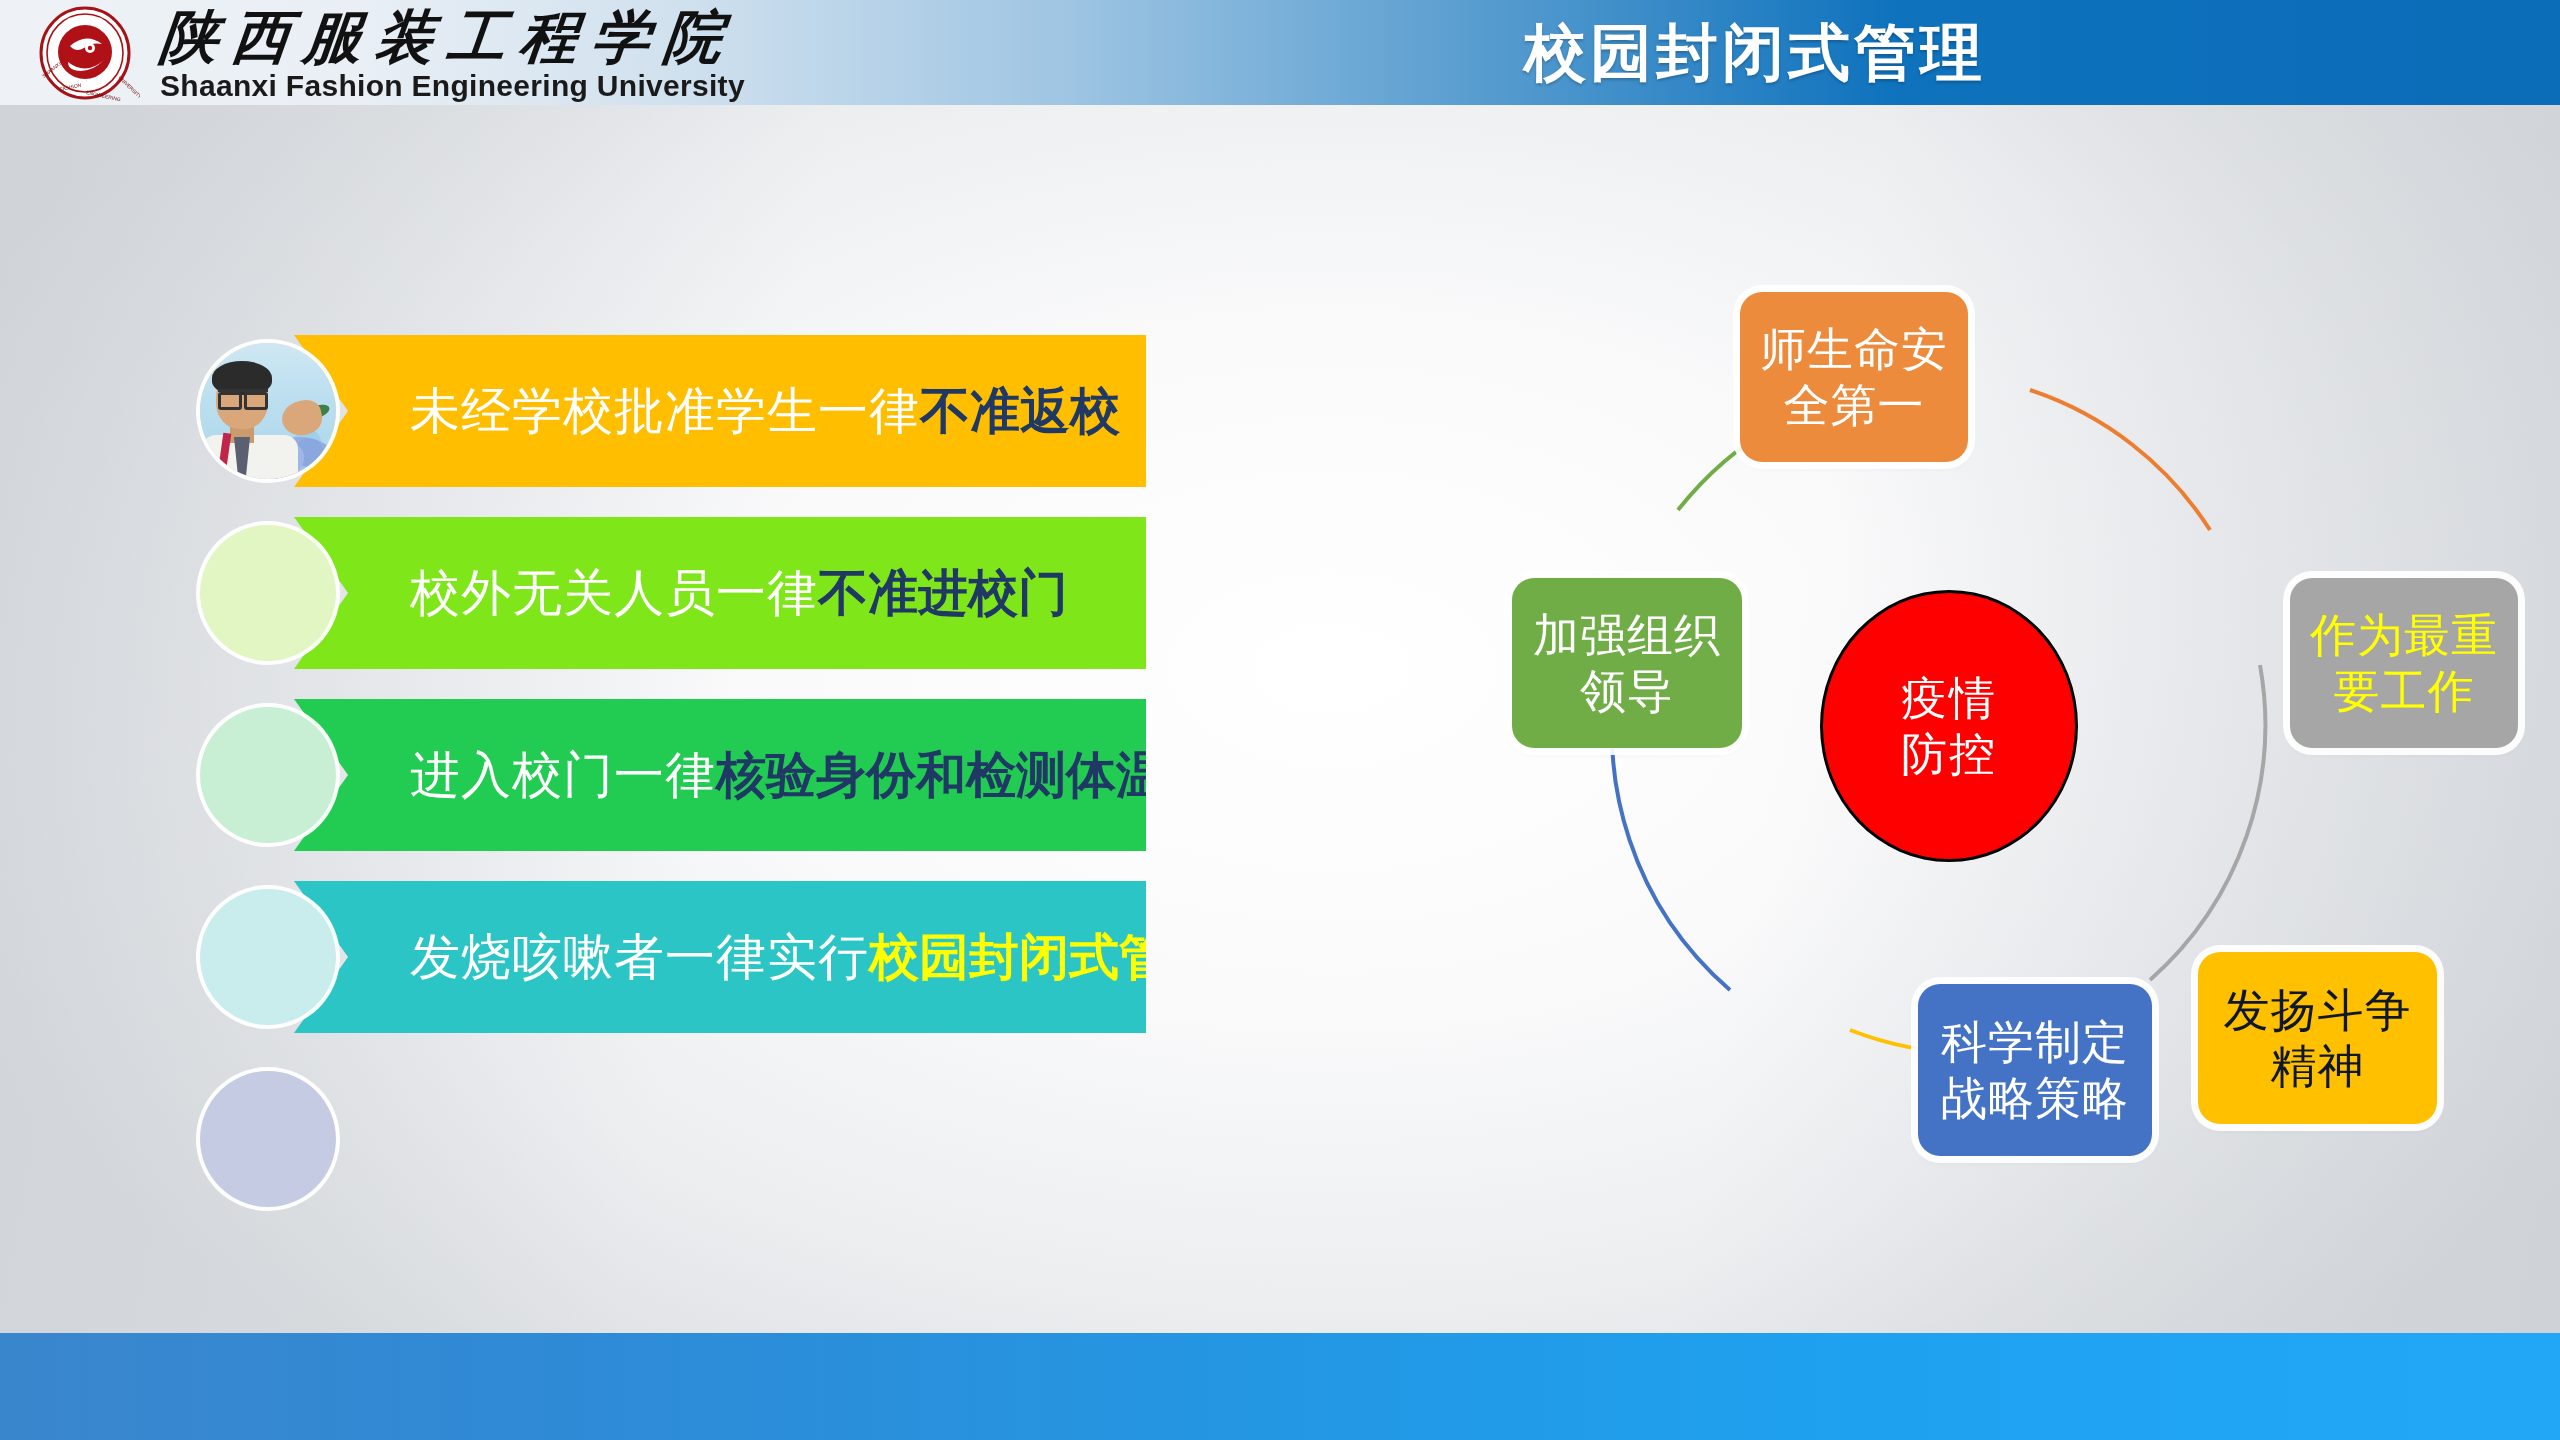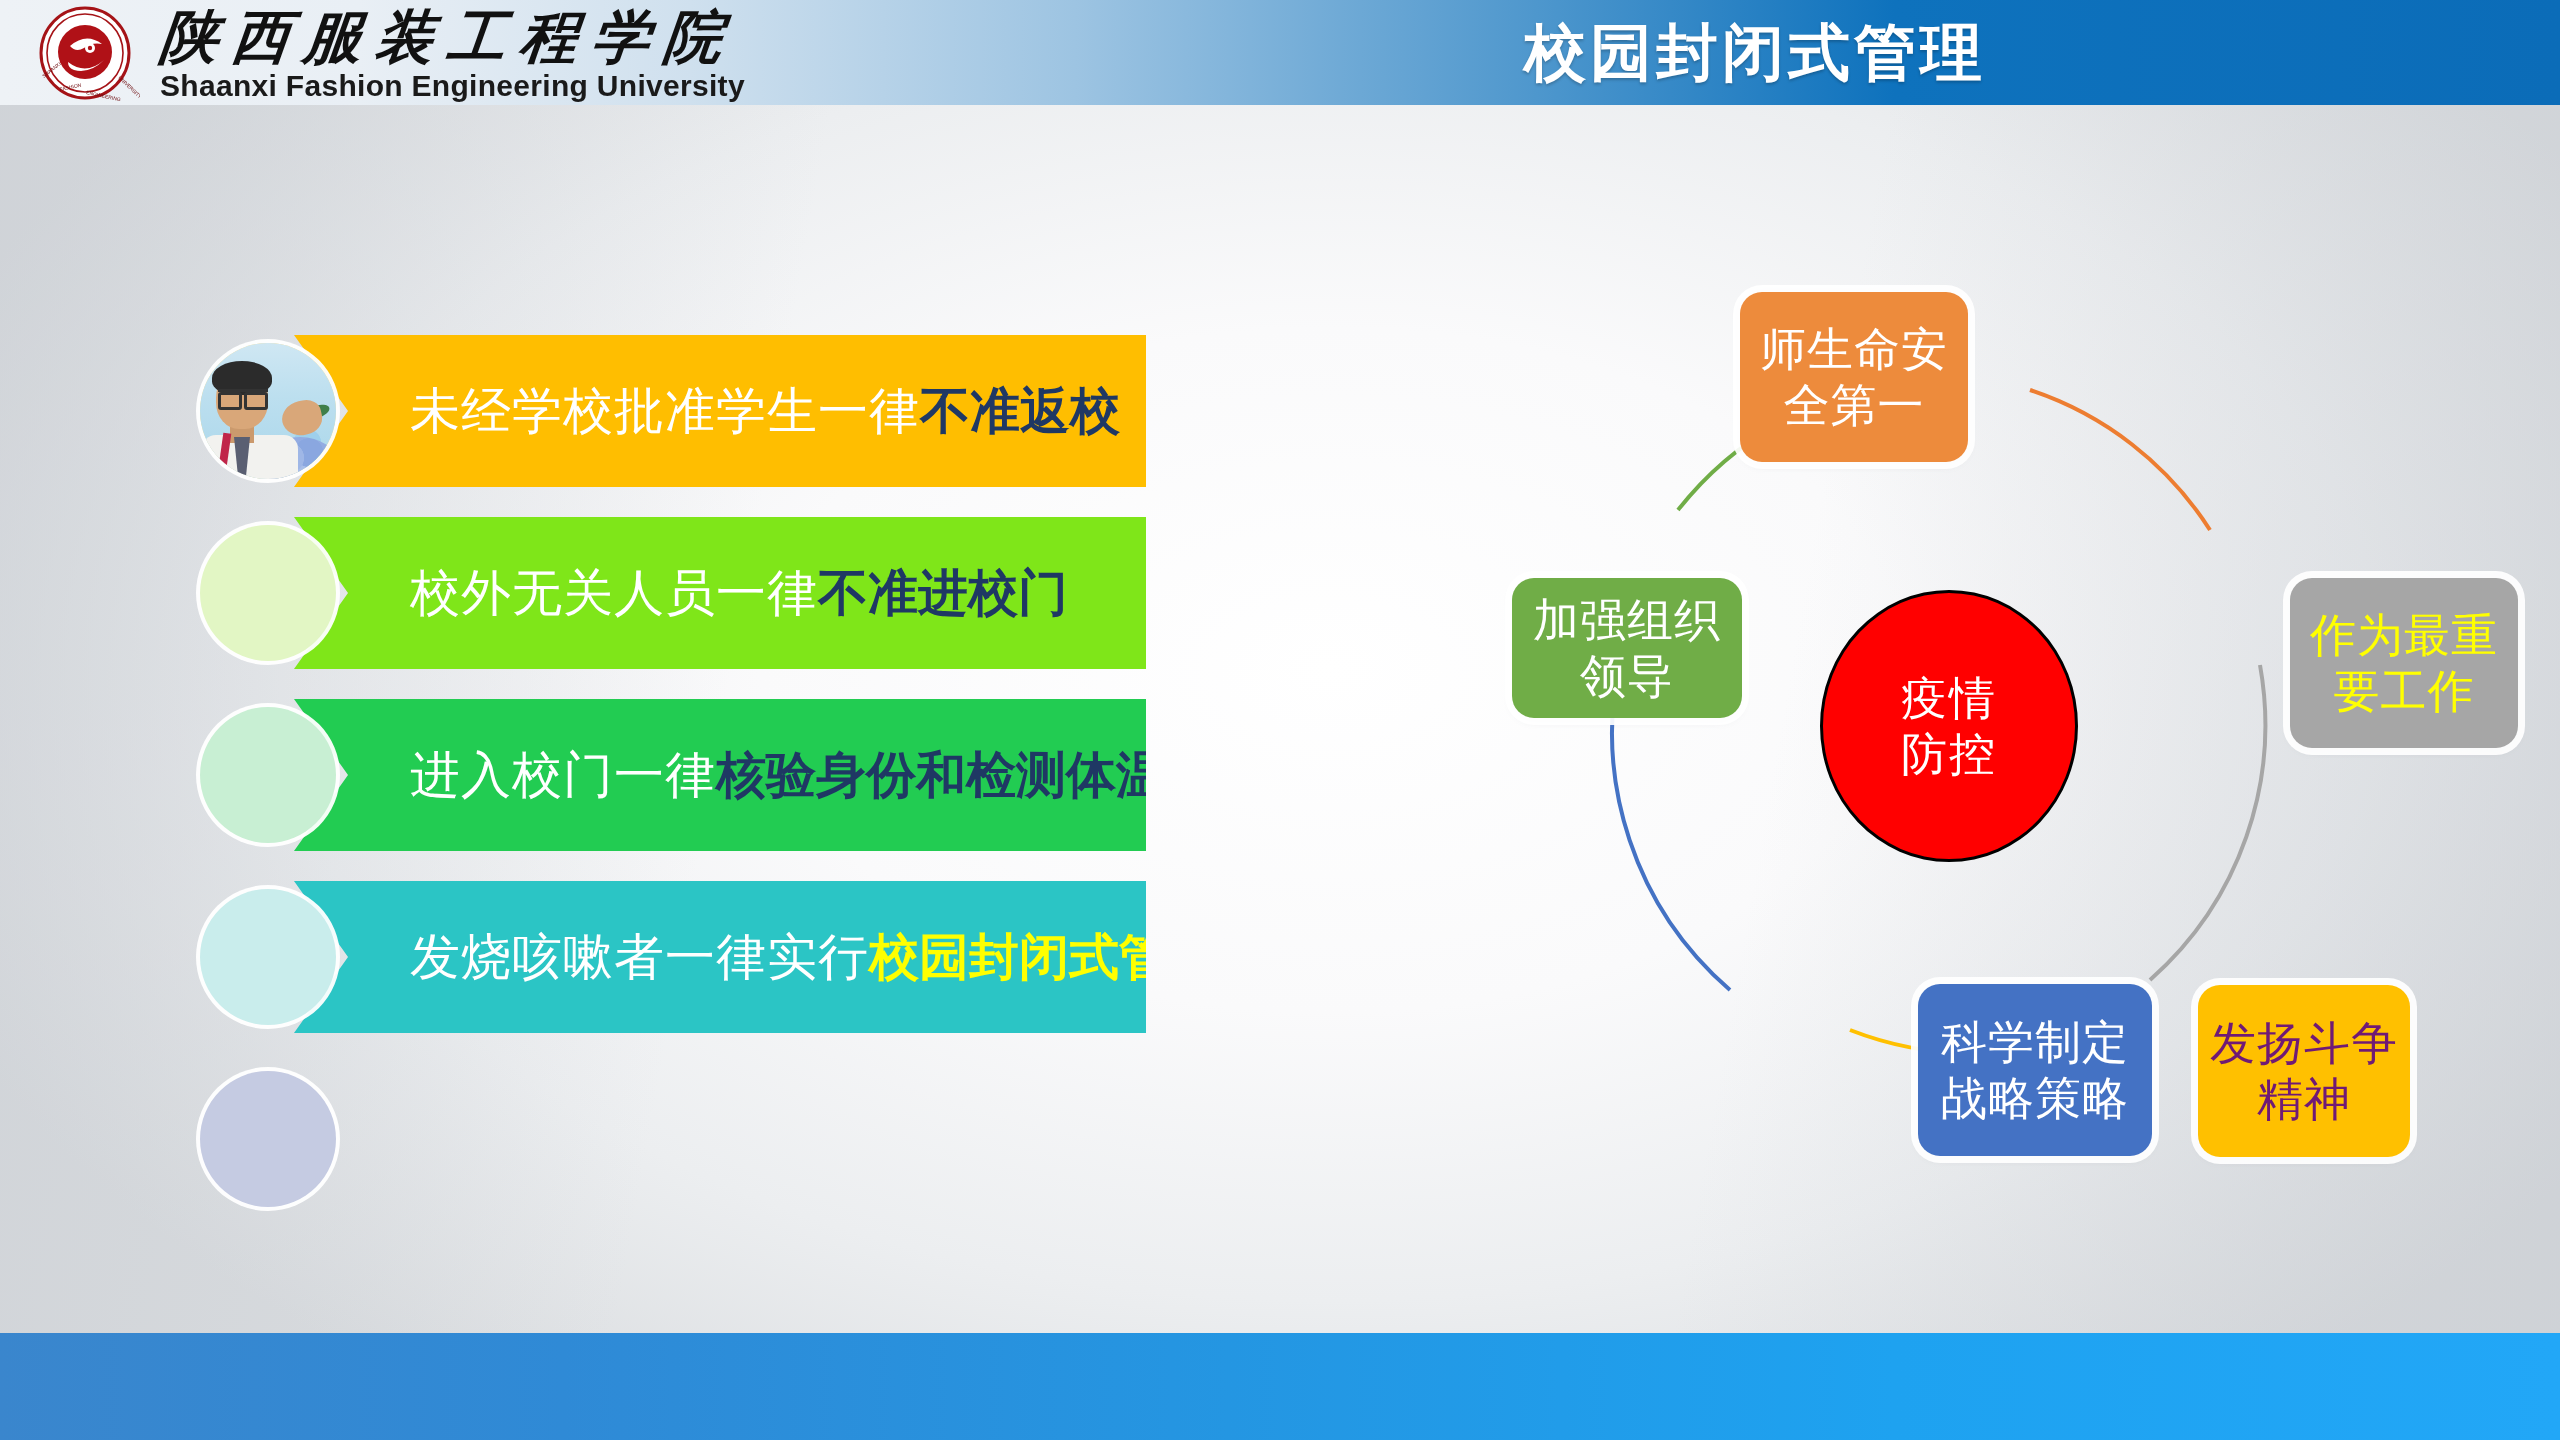--- a/index.html
+++ b/index.html
@@ -238,35 +238,35 @@
       </div>
     </div>
 
     <div class="node" style="left:960px;top:318px;width:228px;height:170px;background:#A6A6A6;color:#FFFF00;">
       <div>
         <div>作为最重</div>
         <div>要工作</div>
       </div>
     </div>
 
-    <div class="node" style="left:868px;top:725px;width:212px;height:172px;background:#FFC000;color:#701a75;">
+    <div class="node" style="left:868px;top:692px;width:239px;height:172px;background:#FFC000;color:#0f172a;">
       <div>
         <div>发扬斗争</div>
         <div>精神</div>
       </div>
     </div>
 
     <div class="node" style="left:588px;top:724px;width:234px;height:172px;background:#4472C4;color:#FFFFFF;">
       <div>
         <div>科学制定</div>
         <div>战略策略</div>
       </div>
     </div>
 
-    <div class="node" style="left:182px;top:318px;width:230px;height:140px;background:#70AD47;color:#FFFFFF;">
+    <div class="node" style="left:182px;top:318px;width:230px;height:170px;background:#70AD47;color:#FFFFFF;">
       <div>
         <div>加强组织</div>
         <div>领导</div>
       </div>
     </div>
 
     <div class="center-node" style="left:490px;top:330px;width:252px;height:266px;background:#FF0000;">
       <div>
         <div>疫情</div>
         <div>防控</div>

